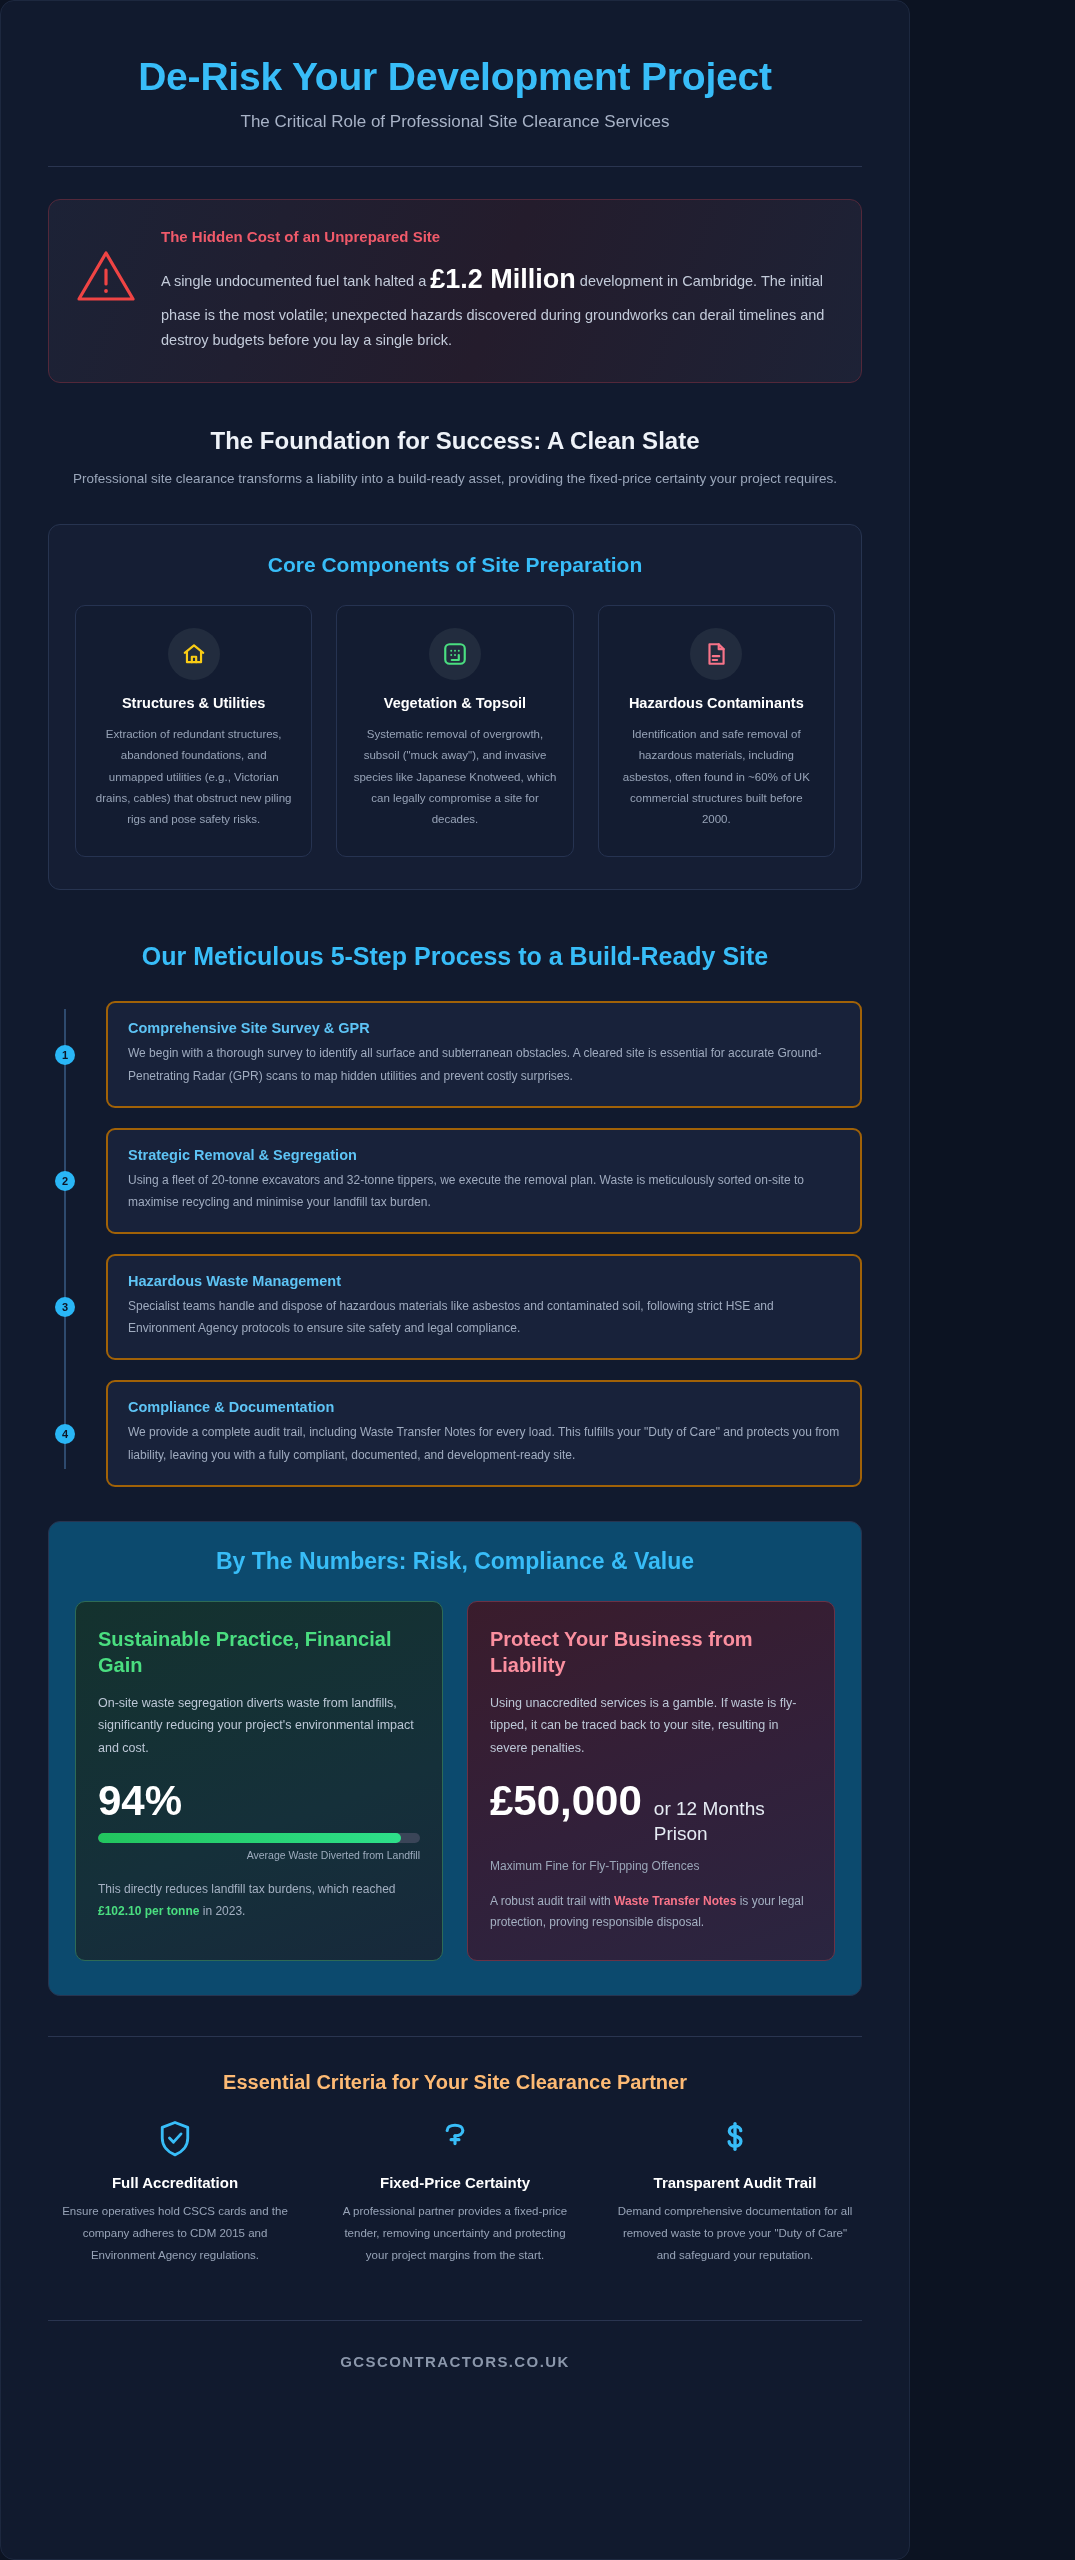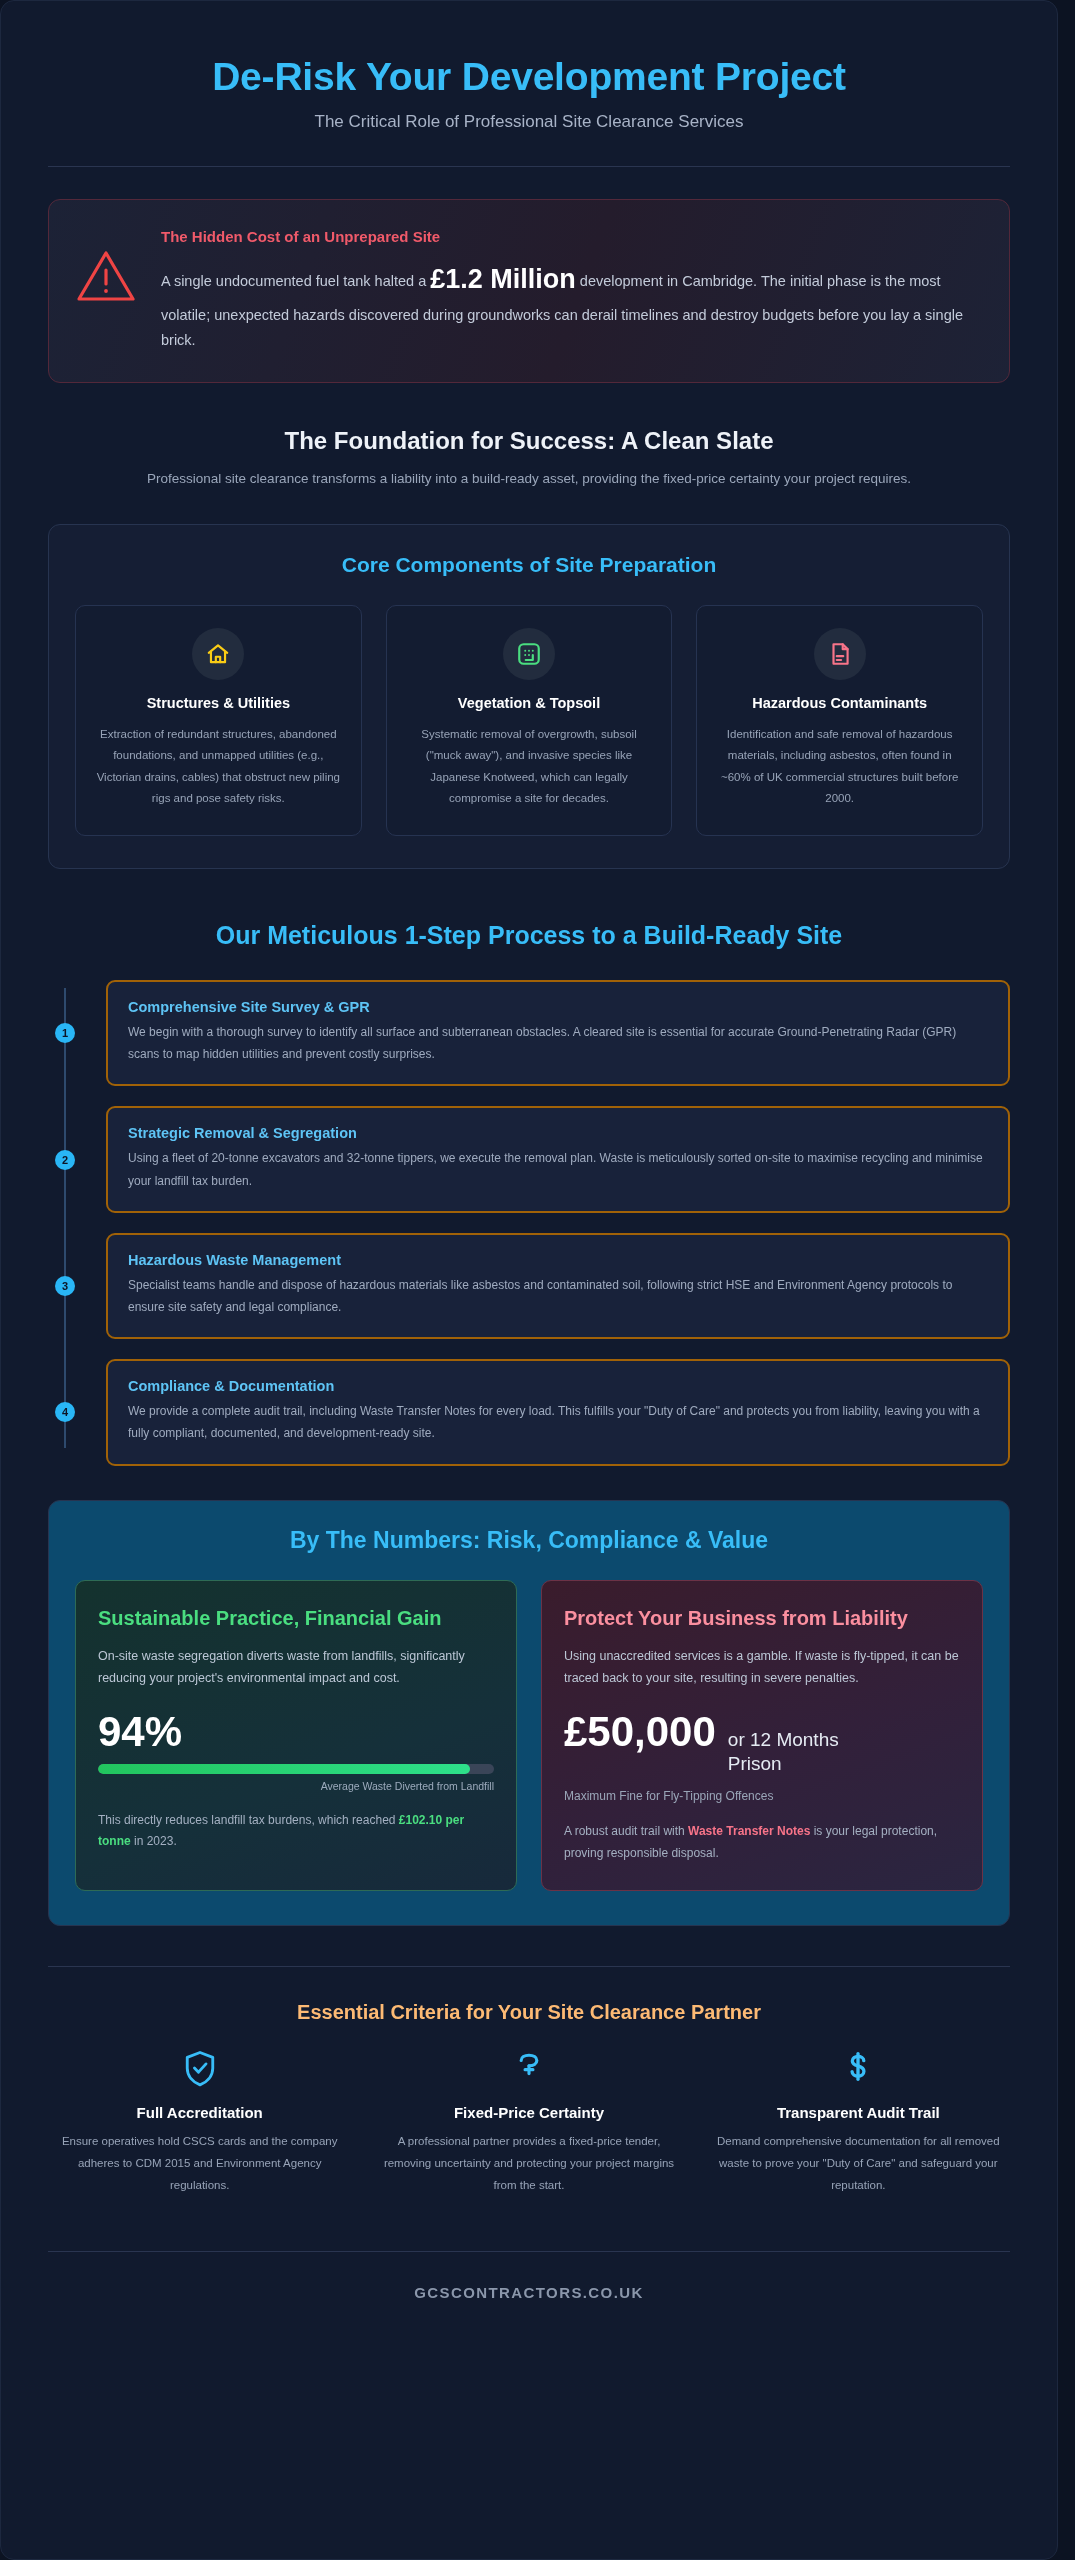--- a/index.html
+++ b/index.html
@@ -3,21 +3,21 @@
 <meta charset="utf-8">
 <style>
   * { box-sizing: border-box; margin: 0; padding: 0; }
   html, body {
     width: 1075px;
     background: #0c1322;
     font-family: "Liberation Sans", sans-serif;
     -webkit-font-smoothing: antialiased;
   }
   .page {
-    width: 1058px;
+    width: 910px;
     min-height: 2560px;
     background: #111a2e;
     border: 1px solid #1d283f;
     border-radius: 14px;
     padding: 28px 47px 0 47px;
     position: relative;
   }
 
   
   .hero { text-align: center; padding: 26px 0 0 0; }
@@ -328,21 +328,21 @@
             <line x1="9" y1="17.5" x2="13" y2="17.5"></line>
           </svg>
         </div>
         <h3>Hazardous Contaminants</h3>
         <p>Identification and safe removal of hazardous materials, including asbestos, often found in ~60% of UK commercial structures built before 2000.</p>
       </div>
 
     </div>
   </div>
 
-  <div class="proc-title">Our Meticulous 1-Step Process to a Build-Ready Site</div>
+  <div class="proc-title">Our Meticulous 5-Step Process to a Build-Ready Site</div>
   <div class="timeline">
 
     <div class="step">
       <div class="step-badge">1</div>
       <div class="step-card">
         <h4>Comprehensive Site Survey &amp; GPR</h4>
         <p>We begin with a thorough survey to identify all surface and subterranean obstacles. A cleared site is essential for accurate Ground-Penetrating Radar (GPR) scans to map hidden utilities and prevent costly surprises.</p>
       </div>
     </div>
 

